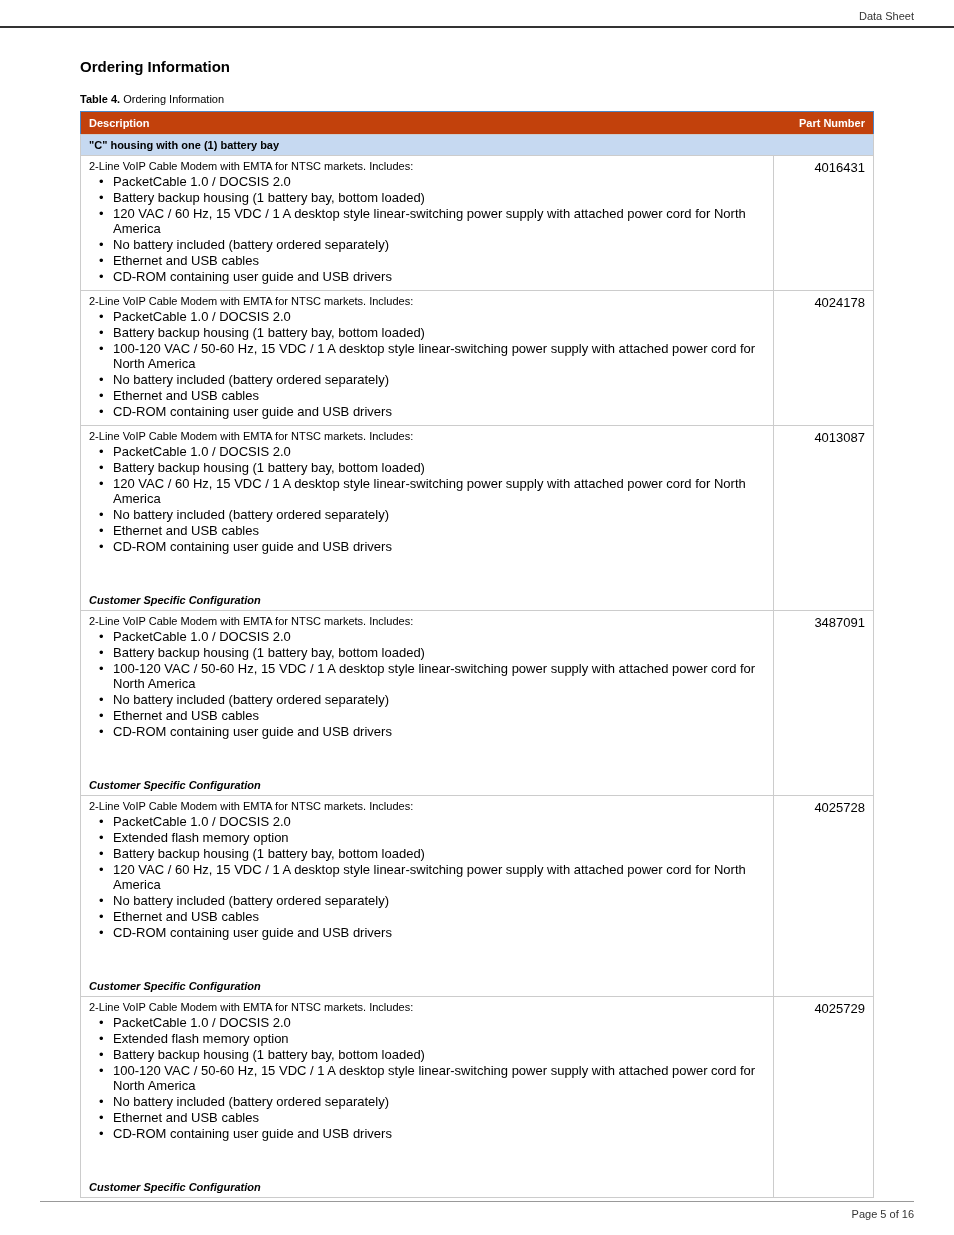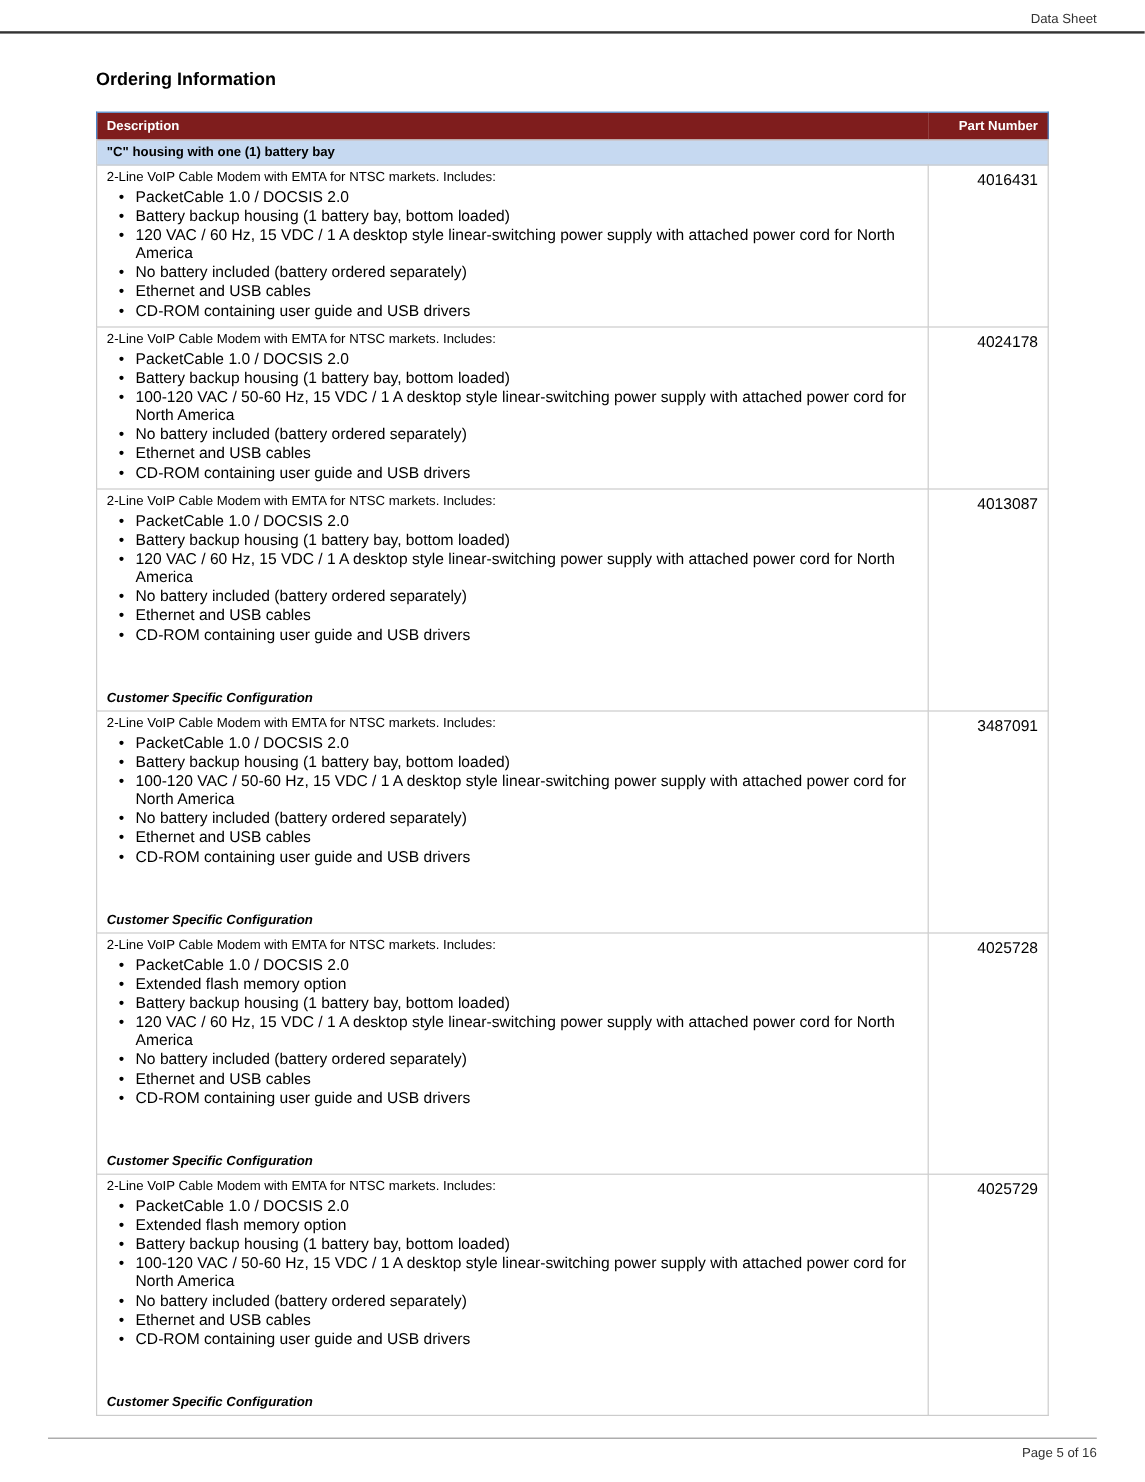--- a/index.html
+++ b/index.html
@@ -37,21 +37,21 @@
     .table-caption-bold {
       font-weight: bold;
     }
     table {
       width: 100%;
       border-collapse: collapse;
       border: 1px solid #4a86c8;
       font-size: 11px;
     }
     th {
-      background-color: #7f1d1d;
+      background-color: #c2410c;
       color: #fff;
       padding: 5px 8px;
       text-align: left;
       font-weight: bold;
       font-size: 11px;
     }
     th.right {
       text-align: right;
       white-space: nowrap;
       width: 100px;
@@ -118,20 +118,25 @@
 <body>
 
 <div class="page-header">
   <span class="page-header-text">Data Sheet</span>
 </div>
 
 <div class="content">
 
   <div class="section-title">Ordering Information</div>
 
+  <div style="margin-bottom:6px;">
+    <span class="table-caption-bold">Table 4.</span>
+    <span class="table-caption"> </span>
+    <span class="table-caption">Ordering Information</span>
+  </div>
 
   <table>
     <thead>
       <tr>
         <th>Description</th>
         <th class="right">Part Number</th>
       </tr>
     </thead>
     <tbody id="table-body">
       <tr class="subheader-row">

